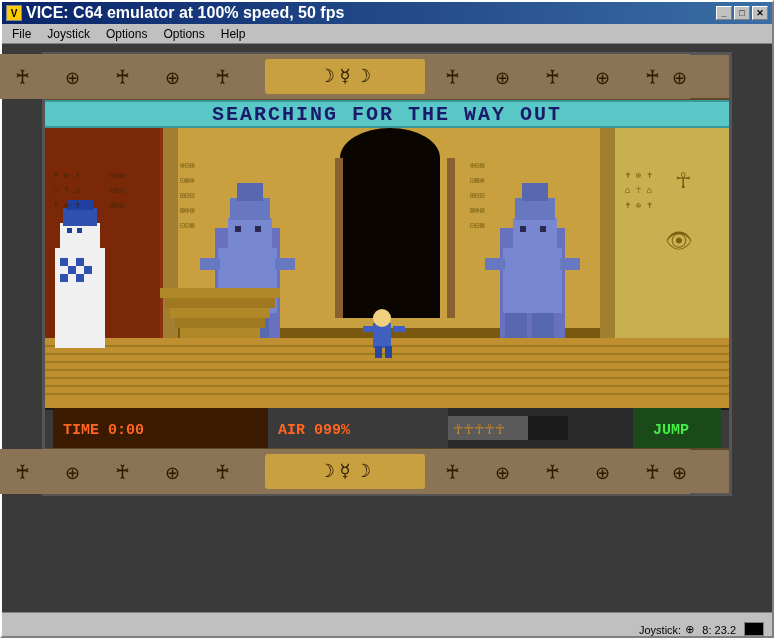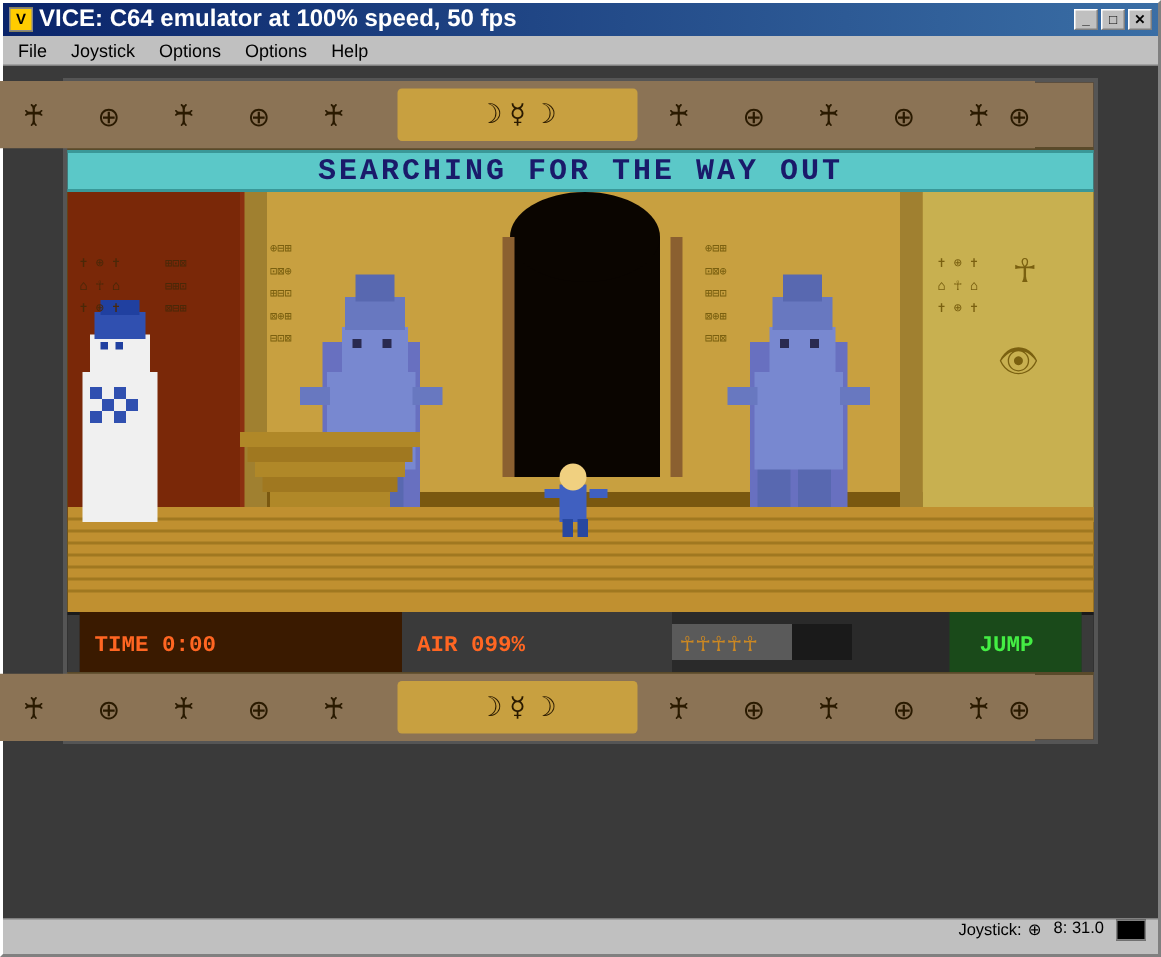--- a/index.html
+++ b/index.html
@@ -179,21 +179,21 @@
       padding: 2px 4px;
       border-top: 2px solid #5a4a2a;
     }
 
     
     .status-bar {
       height: 24px;
       background: #c0c0c0;
       border-top: 1px solid #808080;
       display: flex;
-      align-items: flex-start;
+      align-items: flex-end;
       justify-content: flex-end;
       padding: 0 8px;
       gap: 8px;
       flex-shrink: 0;
     }
 
     .status-text {
       font-size: 11px;
       color: #000;
     }
@@ -445,17 +445,17 @@
 
     </div>
 
   </div>
 
   <div class="status-bar">
     <div class="joystick-area">
       <span class="status-text">Joystick:</span>
       <span class="status-text">⊕</span>
     </div>
-    <span class="status-text">8: 31.0</span>
+    <span class="status-text">8: 23.2</span>
     <div class="status-indicator"></div>
   </div>
 
 </div>
 
 </body></html>

